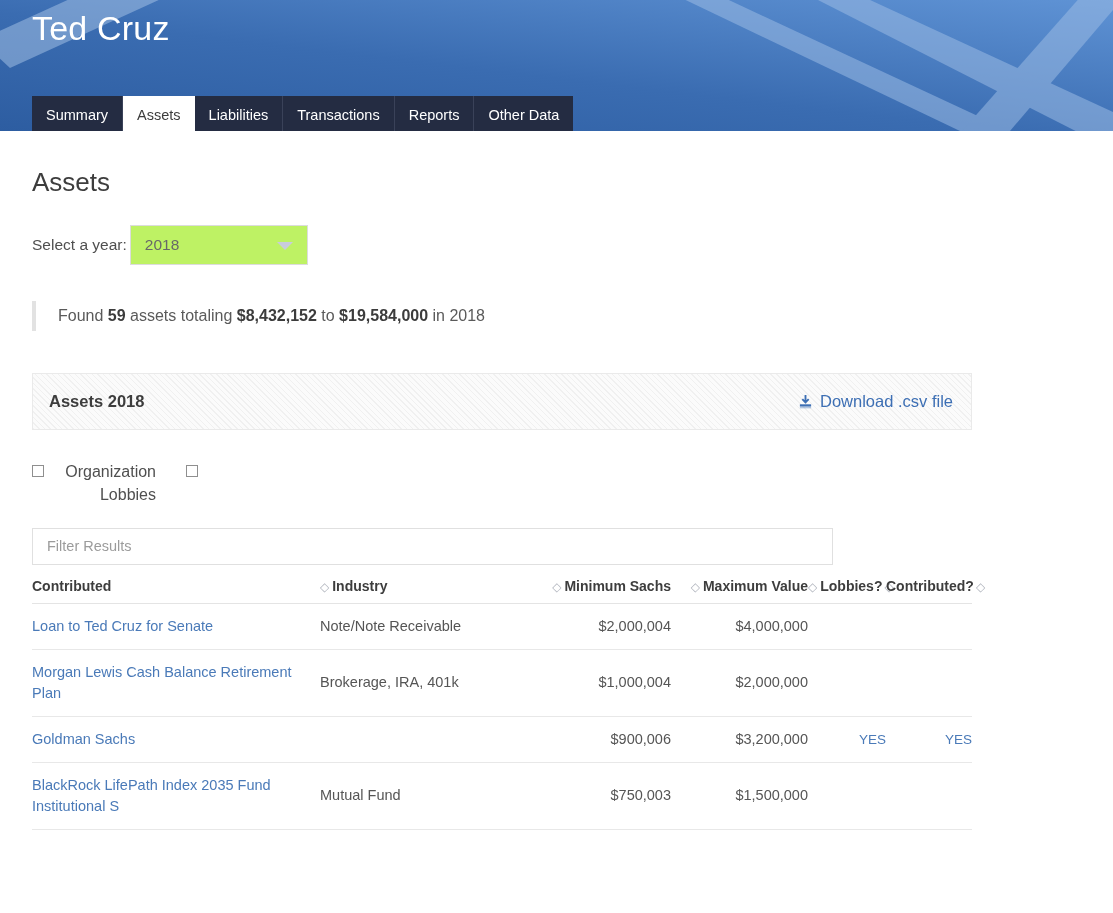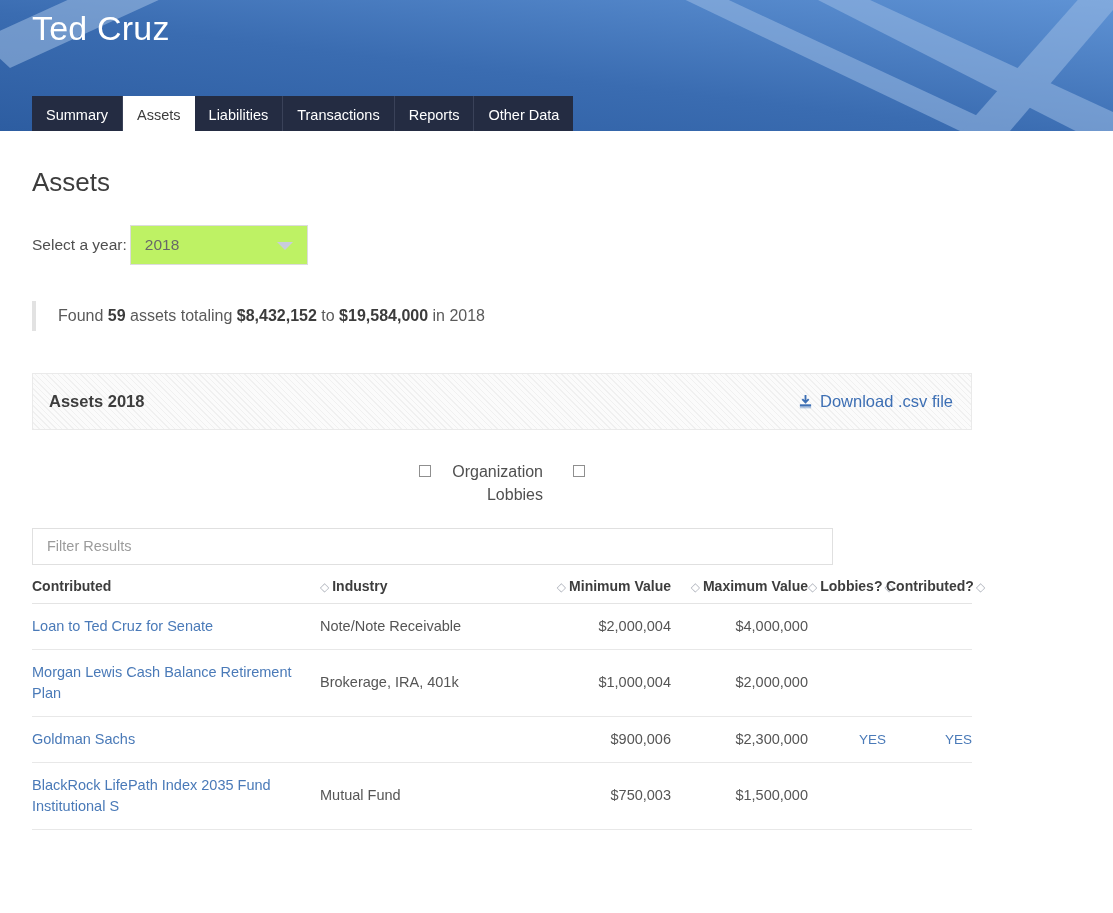--- a/index.html
+++ b/index.html
@@ -175,21 +175,21 @@
     margin-top: 40px;
     font-size: 15.5px;
     font-style: italic;
     color: #5a5a5a;
     line-height: 1.4;
   }
 
   
   .cb-row {
     display: flex;
-    justify-content: center;
+    justify-content: flex-start;
     gap: 30px;
     margin-top: 30px;
     padding-right: 0;
   }
   .cb-item {
     display: flex;
     align-items: flex-start;
     gap: 6px;
     cursor: pointer;
   }
@@ -359,21 +359,21 @@
     <table class="assets">
       <thead>
         <tr>
           <th class="c-org">
             <span>Contributed</span>
           </th>
           <th class="c-ind">
             <span class="sort-ico">◇</span><span>Industry</span>
           </th>
           <th class="c-min">
-            <span class="sort-ico">◇</span><span>Minimum Value</span>
+            <span class="sort-ico">◇</span><span>Minimum Sachs</span>
           </th>
           <th class="c-max">
             <span class="sort-ico">◇</span><span>Maximum Value</span>
           </th>
           <th class="c-lob">
             <span class="sort-ico">◇</span><span>Lobbies?</span><span class="sort-ico after">◇</span>
           </th>
           <th class="c-con">
             <span>Contributed?</span><span class="sort-ico after">◇</span>
           </th>
@@ -407,21 +407,21 @@
           <td class="c-con">
             <a></a>
           </td>
         </tr>
         <tr>
           <td class="c-org">
             <a>Goldman Sachs</a>
           </td>
           <td class="c-ind"></td>
           <td class="c-min">$900,006</td>
-          <td class="c-max">$2,300,000</td>
+          <td class="c-max">$3,200,000</td>
           <td class="c-lob">
             <a>YES</a>
           </td>
           <td class="c-con">
             <a>YES</a>
           </td>
         </tr>
         <tr>
           <td class="c-org">
             <a>BlackRock LifePath Index 2035 Fund Institutional S</a>

